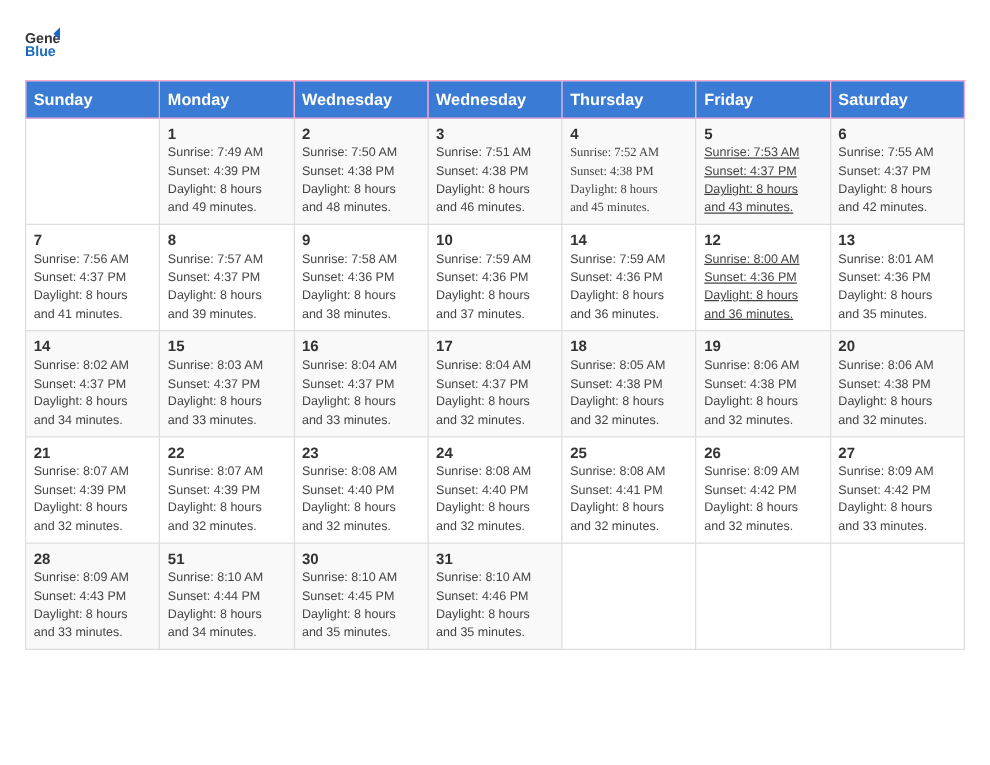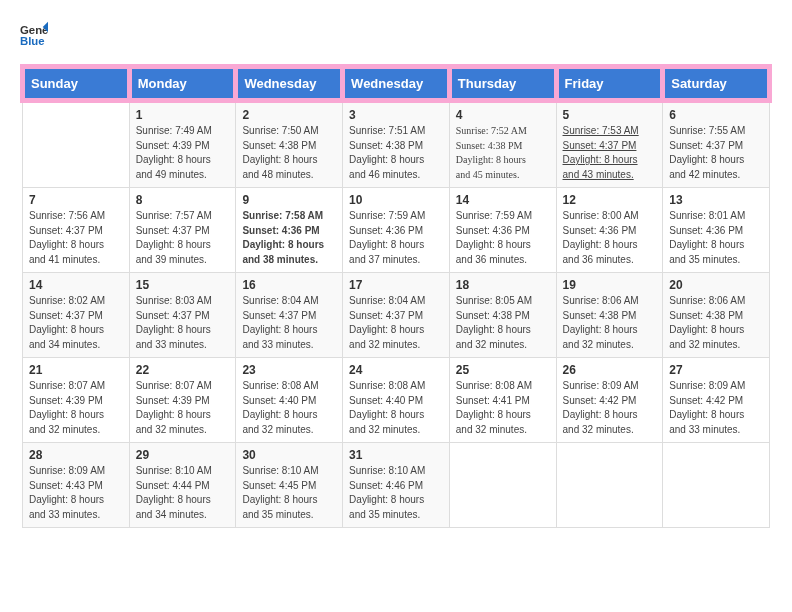--- a/index.html
+++ b/index.html
@@ -42,21 +42,21 @@
       border-collapse: collapse;
       table-layout: fixed;
     }
     thead th {
       background-color: #3a7bd5;
       color: #fff;
       font-size: 13px;
       font-weight: bold;
       padding: 7px 6px;
       text-align: left;
-      border: 5px solid #f9a8d4;
+      border: 1px solid #f9a8d4;
     }
     tbody td {
       vertical-align: top;
       padding: 5px 6px;
       border: 1px solid #ddd;
       font-size: 10.5px;
       color: #333;
       height: 82px;
       background: #fff;
     }
@@ -167,42 +167,42 @@
         </td>
         <td>
           <span class="day-number">8</span>
           <div class="day-info" style="white-space: pre-line;">Sunrise: 7:57 AM
 Sunset: 4:37 PM
 Daylight: 8 hours
 and 39 minutes.</div>
         </td>
         <td>
           <span class="day-number">9</span>
-          <div class="day-info" style="white-space: pre-line; font-weight: bold;">Sunrise: 7:58 AM
+          <div class="day-info" style="white-space: pre-line;">Sunrise: 7:58 AM
 Sunset: 4:36 PM
 Daylight: 8 hours
 and 38 minutes.</div>
         </td>
         <td>
           <span class="day-number">10</span>
           <div class="day-info" style="white-space: pre-line;">Sunrise: 7:59 AM
 Sunset: 4:36 PM
 Daylight: 8 hours
 and 37 minutes.</div>
         </td>
         <td>
           <span class="day-number">14</span>
           <div class="day-info" style="white-space: pre-line;">Sunrise: 7:59 AM
 Sunset: 4:36 PM
 Daylight: 8 hours
 and 36 minutes.</div>
         </td>
         <td>
           <span class="day-number">12</span>
-          <div class="day-info" style="white-space: pre-line;">Sunrise: 8:00 AM
+          <div class="day-info" style="white-space: pre-line; text-decoration: underline;">Sunrise: 8:00 AM
 Sunset: 4:36 PM
 Daylight: 8 hours
 and 36 minutes.</div>
         </td>
         <td>
           <span class="day-number">13</span>
           <div class="day-info" style="white-space: pre-line;">Sunrise: 8:01 AM
 Sunset: 4:36 PM
 Daylight: 8 hours
 and 35 minutes.</div>
@@ -312,21 +312,21 @@
       </tr>
       <tr>
         <td>
           <span class="day-number">28</span>
           <div class="day-info" style="white-space: pre-line;">Sunrise: 8:09 AM
 Sunset: 4:43 PM
 Daylight: 8 hours
 and 33 minutes.</div>
         </td>
         <td>
-          <span class="day-number">29</span>
+          <span class="day-number">51</span>
           <div class="day-info" style="white-space: pre-line;">Sunrise: 8:10 AM
 Sunset: 4:44 PM
 Daylight: 8 hours
 and 34 minutes.</div>
         </td>
         <td>
           <span class="day-number">30</span>
           <div class="day-info" style="white-space: pre-line;">Sunrise: 8:10 AM
 Sunset: 4:45 PM
 Daylight: 8 hours

